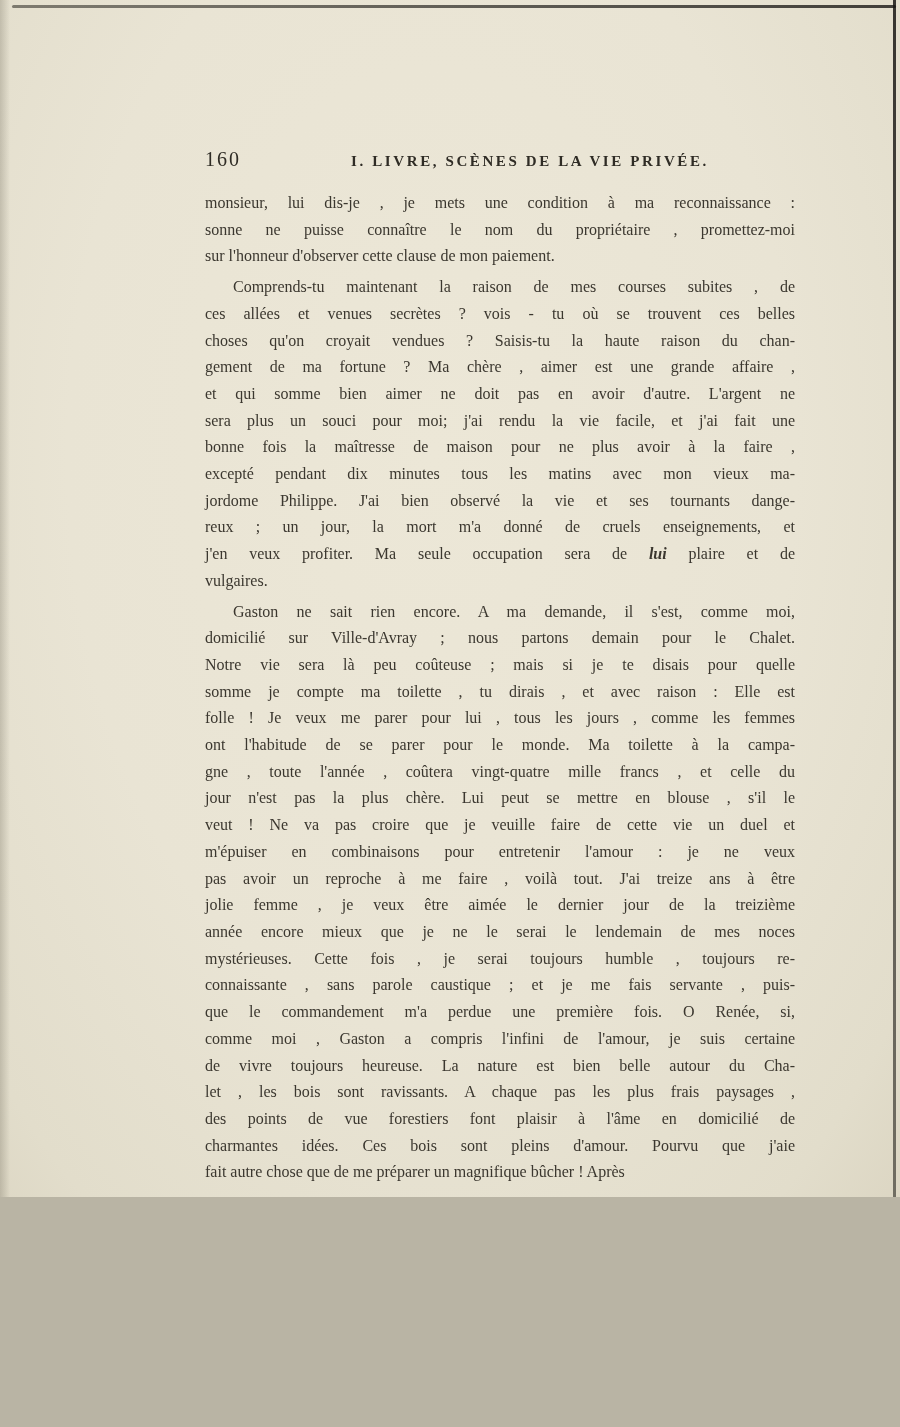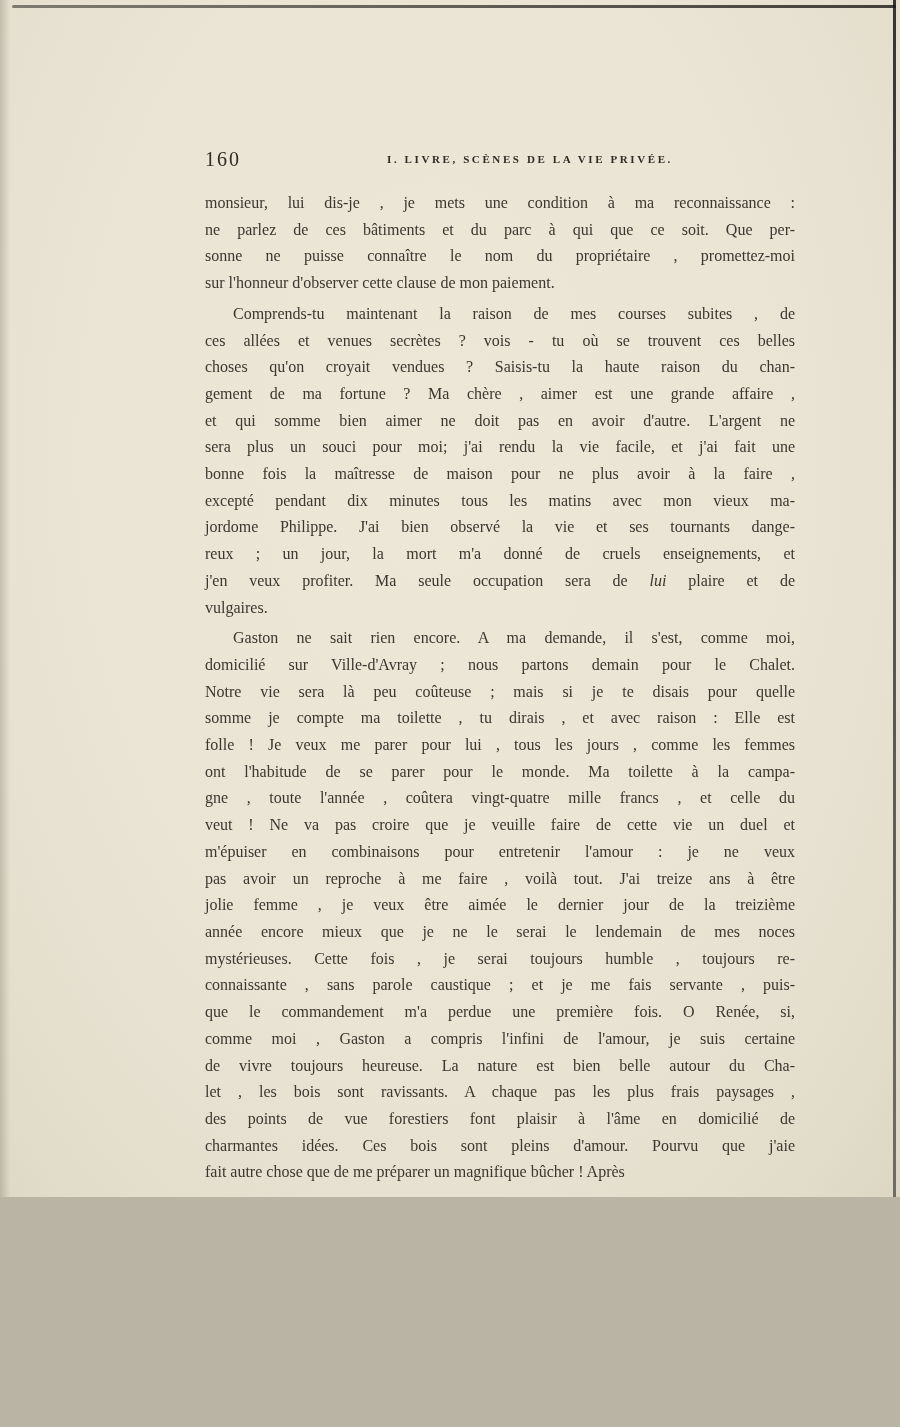--- a/index.html
+++ b/index.html
@@ -61,21 +61,21 @@
     font-size: 20px;
     letter-spacing: 2px;
     color: #2f2c25;
   }
   .running-header {
     position: absolute;
     left: 60px;
     right: 0;
     top: 5px;
     text-align: center;
-    font-size: 11px;
+    font-size: 15px;
     font-weight: bold;
     letter-spacing: 2.6px;
     color: #2f2c25;
     white-space: nowrap;
   }
   
   .text-block {
     position: absolute;
     top: 190px;
     left: 205px;
@@ -86,40 +86,39 @@
   }
   .paragraph { margin: 0; }
   .paragraph + .paragraph { margin-top: 4px; }
   .line {
     text-align: justify;
     text-align-last: justify;
     white-space: normal;
   }
   .line.last { text-align-last: left; }
   .line.indent { text-indent: 28px; }
-  .line i { font-style: italic; }
+  .line i { font-style: italic; font-weight: bold; }
 </style>
 </head>
 <body>
 
 <div class="page">
   <div class="scan-edge-top"></div>
   <div class="scan-edge-right"></div>
   <div class="scan-shadow-left"></div>
   <div class="speck"></div>
 
   <div class="header-row">
     <span class="page-number">160</span>
     <span class="running-header">I. LIVRE, SCÈNES DE LA VIE PRIVÉE.</span>
   </div>
 
   <div class="text-block">
       <div class="paragraph">
         <div class="line">monsieur, lui dis-je , je mets une condition à ma reconnaissance :</div>
-        <div class="line">ne parlez de ces bâtiments et du parc à qui que ce soit. Que per-</div>
         <div class="line">sonne ne puisse connaître le nom du propriétaire , promettez-moi</div>
         <div class="line last">sur l'honneur d'observer cette clause de mon paiement.</div>
       </div>
       <div class="paragraph">
         <div class="line indent">Comprends-tu maintenant la raison de mes courses subites , de</div>
         <div class="line">ces allées et venues secrètes ? vois - tu où se trouvent ces belles</div>
         <div class="line">choses qu'on croyait vendues ? Saisis-tu la haute raison du chan-</div>
         <div class="line">gement de ma fortune ? Ma chère , aimer est une grande affaire ,</div>
         <div class="line">et qui somme bien aimer ne doit pas en avoir d'autre. L'argent ne</div>
         <div class="line">sera plus un souci pour moi; j'ai rendu la vie facile, et j'ai fait une</div>
@@ -131,20 +130,21 @@
         <div class="line last">vulgaires.</div>
       </div>
       <div class="paragraph">
         <div class="line indent">Gaston ne sait rien encore. A ma demande, il s'est, comme moi,</div>
         <div class="line">domicilié sur Ville-d'Avray ; nous partons demain pour le Chalet.</div>
         <div class="line">Notre vie sera là peu coûteuse ; mais si je te disais pour quelle</div>
         <div class="line">somme je compte ma toilette , tu dirais , et avec raison : Elle est</div>
         <div class="line">folle ! Je veux me parer pour lui , tous les jours , comme les femmes</div>
         <div class="line">ont l'habitude de se parer pour le monde. Ma toilette à la campa-</div>
         <div class="line">gne , toute l'année , coûtera vingt-quatre mille francs , et celle du</div>
+        <div class="line">jour n'est pas la plus chère. Lui peut se mettre en blouse , s'il le</div>
         <div class="line">veut ! Ne va pas croire que je veuille faire de cette vie un duel et</div>
         <div class="line">m'épuiser en combinaisons pour entretenir l'amour : je ne veux</div>
         <div class="line">pas avoir un reproche à me faire , voilà tout. J'ai treize ans à être</div>
         <div class="line">jolie femme , je veux être aimée le dernier jour de la treizième</div>
         <div class="line">année encore mieux que je ne le serai le lendemain de mes noces</div>
         <div class="line">mystérieuses. Cette fois , je serai toujours humble , toujours re-</div>
         <div class="line">connaissante , sans parole caustique ; et je me fais servante , puis-</div>
         <div class="line">que le commandement m'a perdue une première fois. O Renée, si,</div>
         <div class="line">comme moi , Gaston a compris l'infini de l'amour, je suis certaine</div>
         <div class="line">de vivre toujours heureuse. La nature est bien belle autour du Cha-</div>

